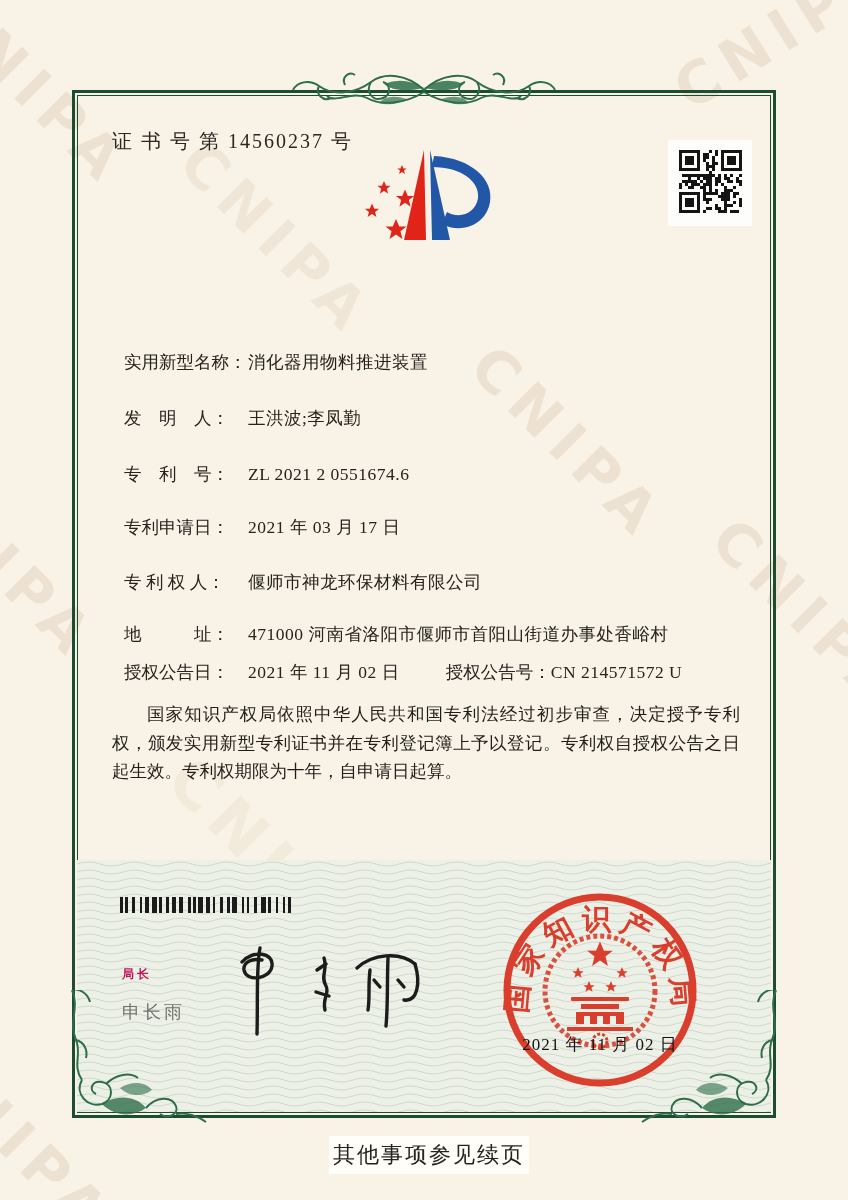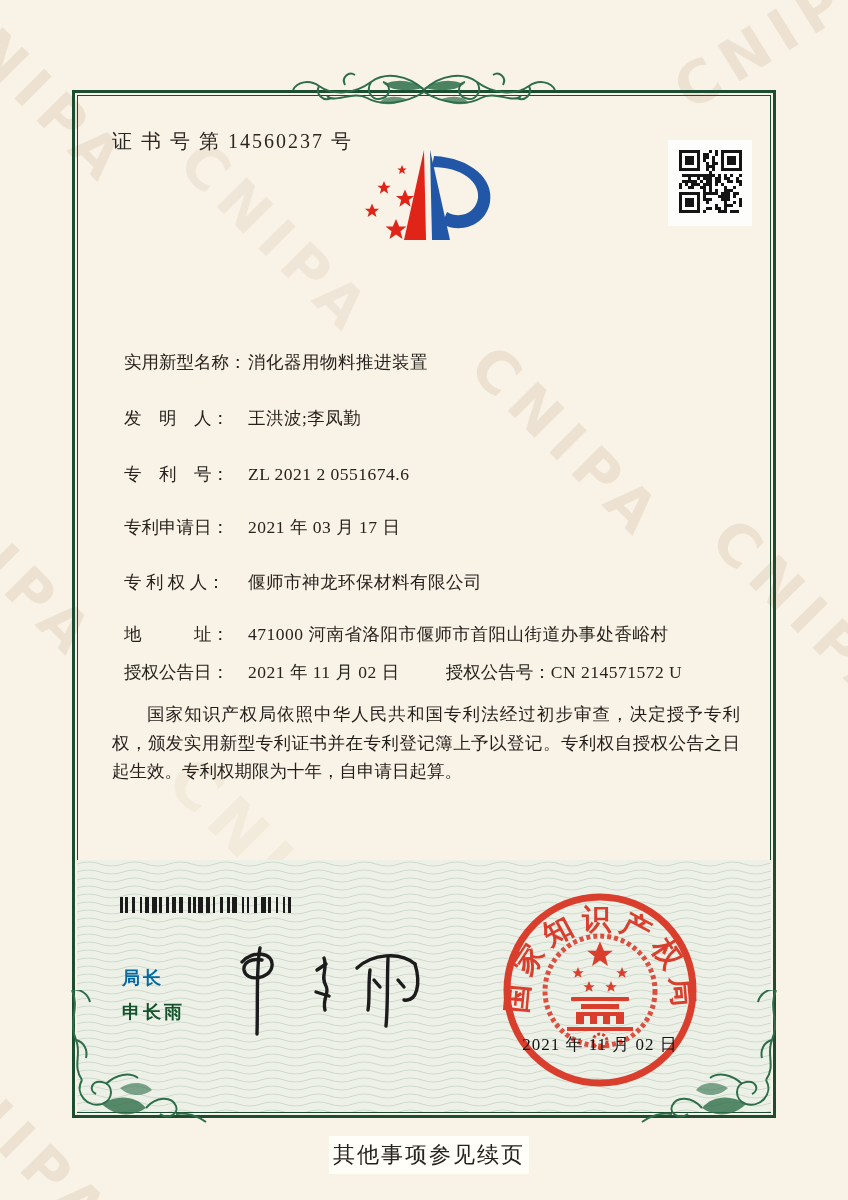--- a/index.html
+++ b/index.html
@@ -46,23 +46,23 @@
   .paras{position:absolute;left:112px;top:700px;width:628px;font-size:17.5px;
          line-height:28.5px;text-align:justify;color:#211d18;}
   .paras p{margin:0;text-indent:2em;}
   
   .band{position:absolute;left:77px;top:860px;width:694px;height:252px;}
   
   #barcode{position:absolute;left:120px;top:897px;height:16px;}
   #barcode i{position:absolute;top:0;height:100%;background:#1b1b1b;}
   
   .signer-title{position:absolute;left:122px;top:966px;font-family:"Liberation Sans","DejaVu Sans",sans-serif;
-                font-weight:600;font-size:18px;letter-spacing:3px;color:#0369a1;}
+                font-weight:600;font-size:12px;letter-spacing:3px;color:#be185d;}
   .signer-name{position:absolute;left:122px;top:1000px;font-family:"Liberation Sans","DejaVu Sans",sans-serif;
-               font-weight:700;font-size:18px;letter-spacing:3px;color:#14532d;}
+               font-weight:400;font-size:18px;letter-spacing:3px;color:#737373;}
   .signature{position:absolute;left:222px;top:936px;}
   
   .seal{position:absolute;left:501px;top:891px;}
   .seal-date{position:absolute;left:508px;top:1033px;width:184px;text-align:center;
              font-size:17px;letter-spacing:1px;color:#141414;}
   
   .pageinfo{position:absolute;left:77px;top:1082px;width:694px;text-align:center;
             font-size:15px;letter-spacing:2px;color:#2c2a26;}
   .note{position:absolute;left:329px;top:1136px;width:200px;height:38px;background:#fffef9;
         display:flex;align-items:center;justify-content:center;

